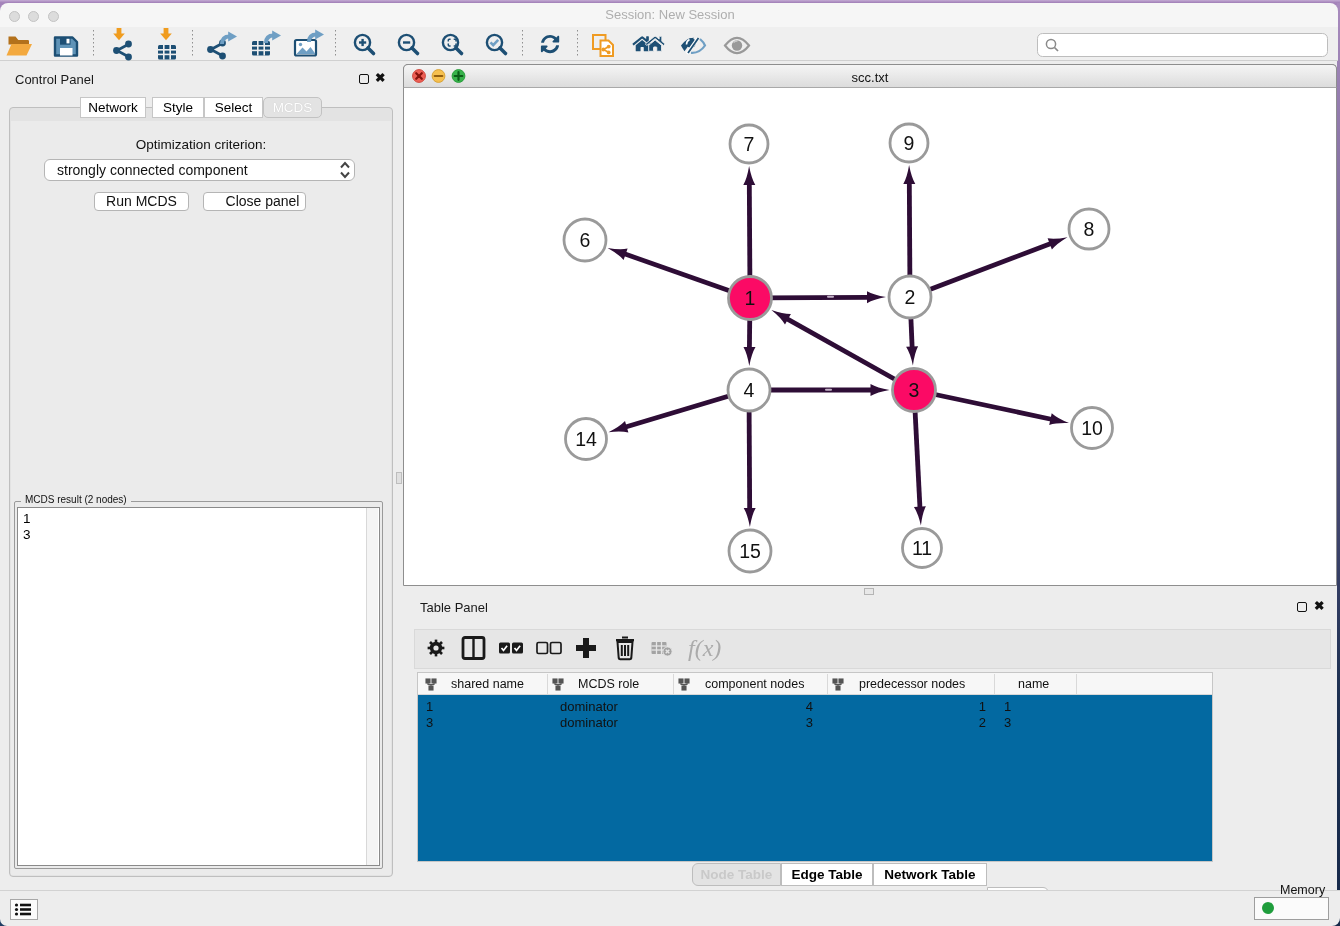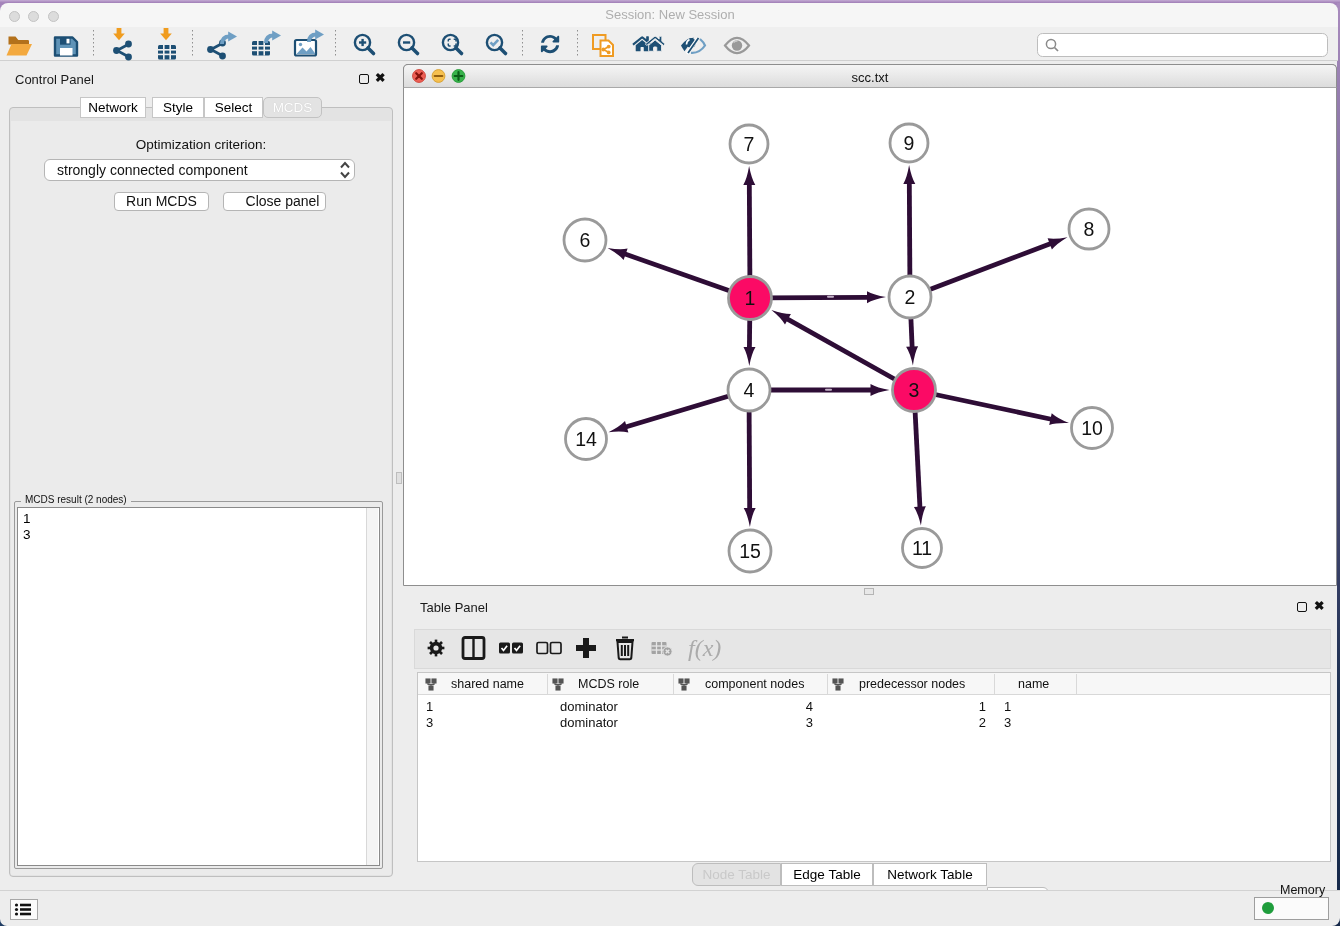--- a/index.html
+++ b/index.html
@@ -18,45 +18,45 @@
 
 #cp-title { left:15px; top:72px; font-size:13px; color:#1a1a1a; }
 #cp-float { left:359px; top:74px; width:10px; height:10px; border:1.6px solid #111; border-radius:2px; }
 #cp-close { left:375px; top:70px; font-size:12.5px; font-weight:bold; color:#111; }
 #cp-pane { left:9px; top:107px; width:384px; height:770px; background:#e3e3e3; border:1px solid #bfbfbf; border-radius:4px; }
 #cp-inner { left:11px; top:121px; width:380px; height:754px; background:#ebebeb; }
 .tabseg { position:absolute; top:97px; height:21px; background:#fff; border:1px solid #c6c6c6; font-size:13.5px; color:#000; text-align:center; line-height:19px; }
 #tab-mcds { background:#e3e3e3; color:#ffffff; text-shadow:0 0 1px #bbb; border-radius:5px; border:1px solid #c2c2c2; }
 #opt-label { left:9px; top:137px; width:384px; text-align:center; font-size:13.5px; color:#111; }
 #combo { left:44px; top:159px; width:311px; height:22px; background:#fff; border:1px solid #b5b5b5; border-radius:6px; font-size:14px; color:#111; line-height:20px; padding-left:12px; }
-.btn { position:absolute; top:192px; height:19px; background:#fff; border:1px solid #b5b5b5; border-radius:4px; font-size:14px; color:#111; text-align:center; line-height:17px;margin-left:20px; }
+.btn { position:absolute; top:192px; height:19px; background:#fff; border:1px solid #b5b5b5; border-radius:4px; font-size:14px; color:#111; text-align:center; line-height:17px; }
 #grp { left:14px; top:501px; width:369px; height:368px; border:1px solid #9a9a9a; border-radius:2px; }
 #grp-legend { left:21px; top:494px; background:#ebebeb; padding:0 4px; font-size:10px; color:#111; }
 #grp-white { left:17px; top:507px; width:363px; height:359px; background:#fff; border:1px solid #8a8a8a; }
 #grp-scroll { left:366px; top:508px; width:12px; height:357px; background:#f4f4f4; border-left:1px solid #d8d8d8; }
 #grp-t1 { left:23px; top:511px; font-size:13.5px; color:#000; }
 #grp-t2 { left:23px; top:527px; font-size:13.5px; color:#000; }
 
 #net-win { left:403px; top:64px; width:934px; height:522px; background:#fff; border:1px solid #8e8e8e; border-radius:5px 5px 0 0; }
 #net-titlebar { left:403px; top:64px; width:934px; height:24px; background:linear-gradient(#f5f5f5,#dcdcdc); border:1px solid #8e8e8e; border-bottom:1px solid #a9a9a9; border-radius:5px 5px 0 0; }
 #net-title { left:403px; top:70px; width:934px; text-align:center; font-size:13px; color:#111; }
 #net-grip { left:864px; top:588px; width:10px; height:7px; background:#e8e8e8; border:1px solid #b5b5b5; }
 #split-grip { left:396px; top:472px; width:6px; height:12px; background:#e0e0e0; border:1px solid #bdbdbd; }
 
 #tp-title { left:420px; top:600px; font-size:13px; color:#1a1a1a; }
 #tp-float { left:1297px; top:602px; width:10px; height:10px; border:1.6px solid #111; border-radius:2px; }
 #tp-close { left:1314px; top:598px; font-size:12.5px; font-weight:bold; color:#111; }
 #tp-toolbar { left:414px; top:629px; width:917px; height:40px; background:#e6e6e6; border:1px solid #d9d9d9; }
-#tp-table { left:417px; top:672px; width:914px; height:190px; background:#ffffff; border:1px solid #c6c6c6; }
+#tp-table { left:417px; top:672px; width:796px; height:190px; background:#0369a1; border:1px solid #c6c6c6; }
 #tp-header { position:absolute; left:0; top:0; width:100%; height:22px; background:#f7f7f7; border-bottom:1px solid #d8d8d8; }
 .hsep { position:absolute; top:1px; height:20px; border-left:1px solid #d9d9d9; }
 .hlabel { position:absolute; top:4px; font-size:12.5px; color:#111; }
 .cell { position:absolute; font-size:13px; color:#111; }
 
-.btab { position:absolute; top:863px; height:23px; background:#fff; border:1px solid #bdbdbd; font-size:13.5px; font-weight:400; color:#000; text-align:center; line-height:21px; }
+.btab { position:absolute; top:863px; height:23px; background:#fff; border:1px solid #bdbdbd; font-size:13.5px; font-weight:700; color:#000; text-align:center; line-height:21px; }
 #btab-node { background:#e3e3e3; color:#c9c9c9; border-radius:6px 0 0 6px; }
 #btab-motifs { border-radius:0 6px 6px 0;margin-top:24px; }
 
 #statusbar { left:0; top:890px; width:1340px; height:36px; background:#ededed; border-top:1px solid #d2d2d2; }
 #list-btn { left:10px; top:899px; width:28px; height:21px; background:#fbfbfb; border:1px solid #a8a8a8; }
 #mem-btn { left:1254px; top:897px; width:75px; height:23px; background:#fbfbfb; border:1px solid #9e9e9e; font-size:12.5px; color:#111; }
 #mem-dot { left:1262px; top:902px; width:12px; height:12px; border-radius:50%; background:#1f9d3c; }
 #mem-text { left:1280px; top:871px; font-size:12.5px; color:#111;margin-top:12px; }
 #corner-bl { left:0; top:919px; width:7px; height:7px; background:#203d63; }
 #corner-bl-mask { left:0; top:919px; width:7px; height:7px; background:#ededed; border-radius:0 0 0 7px; }

